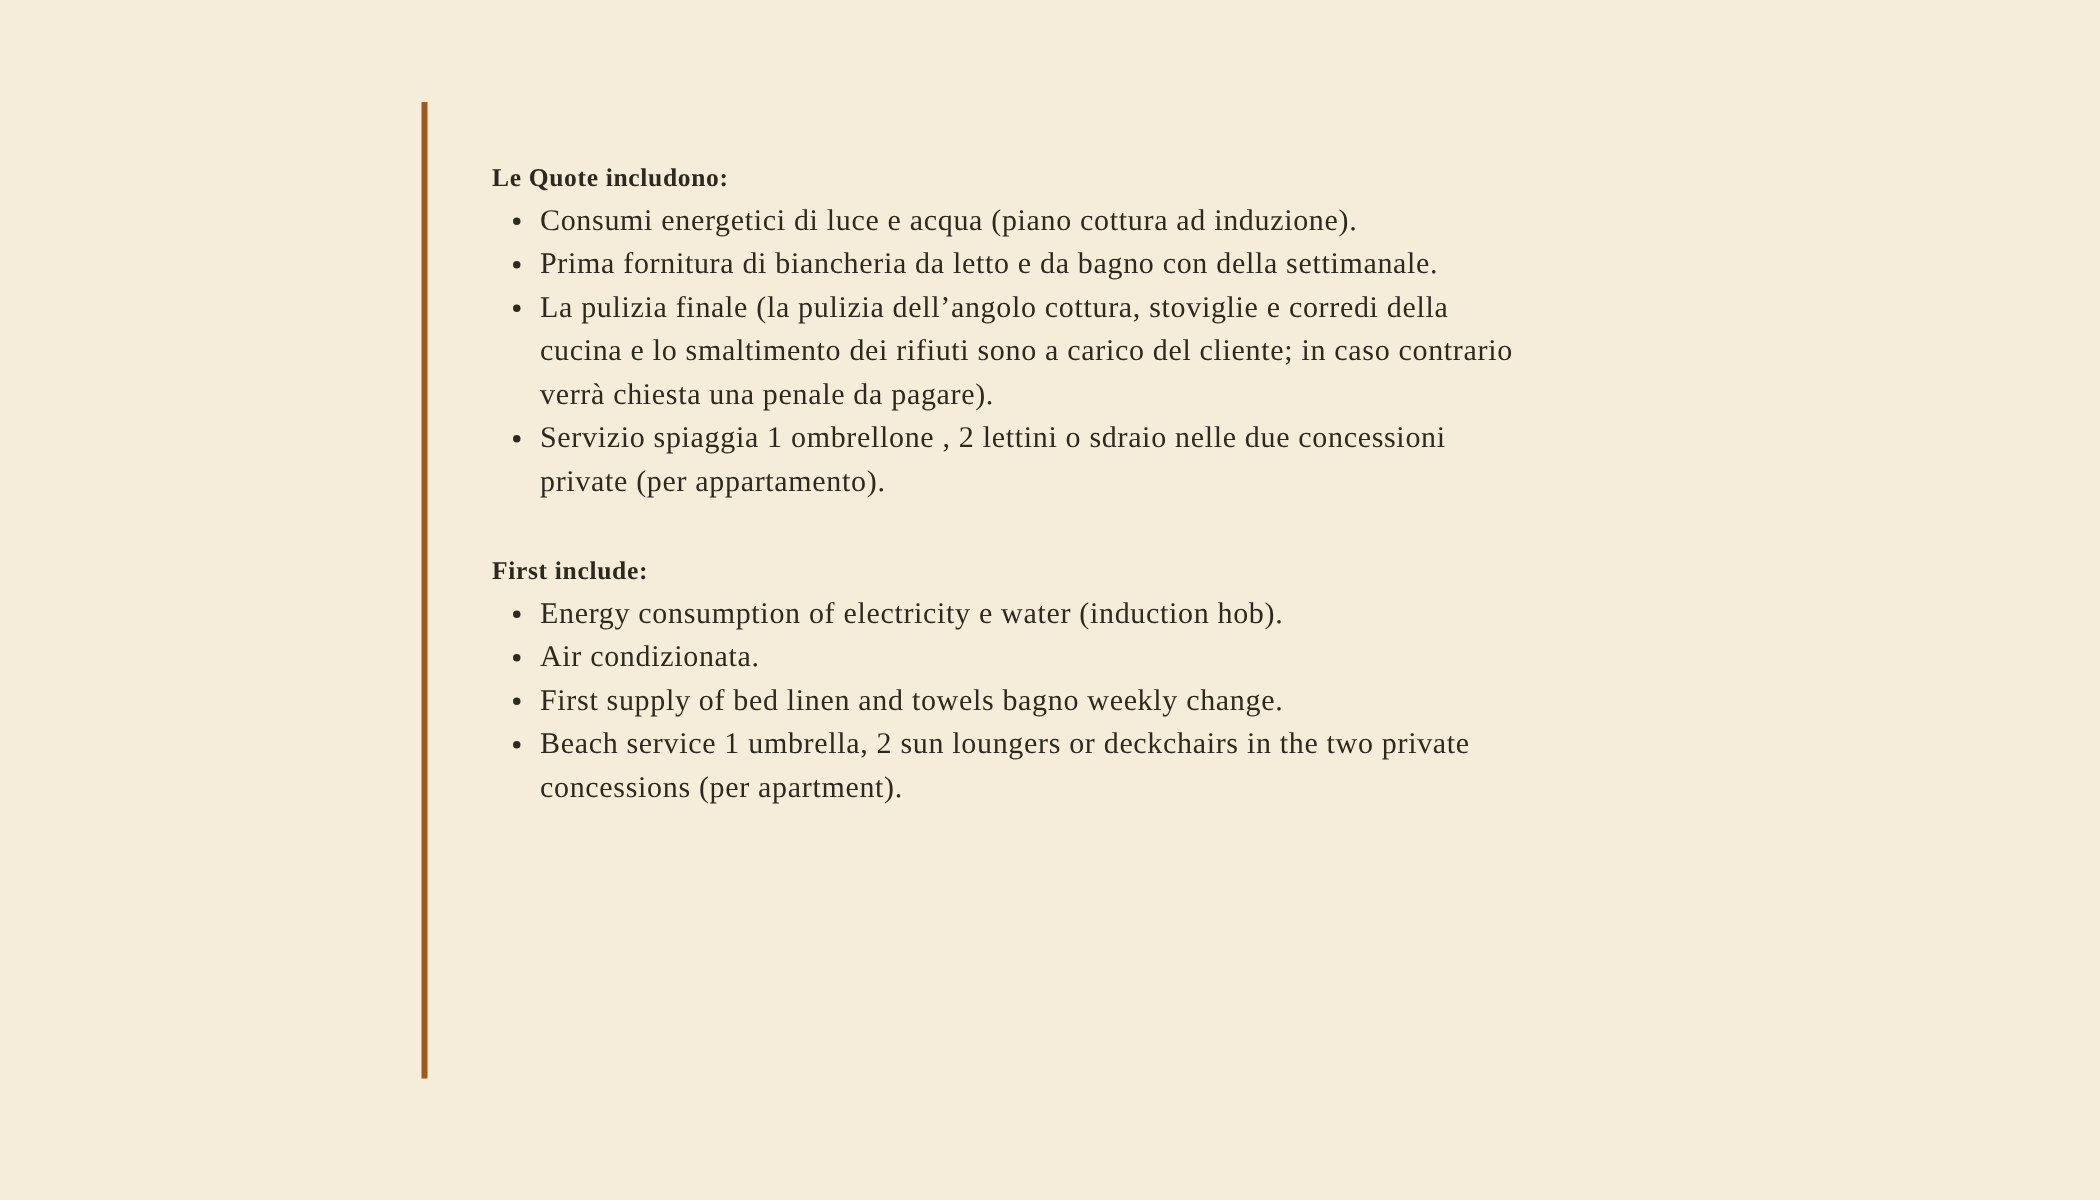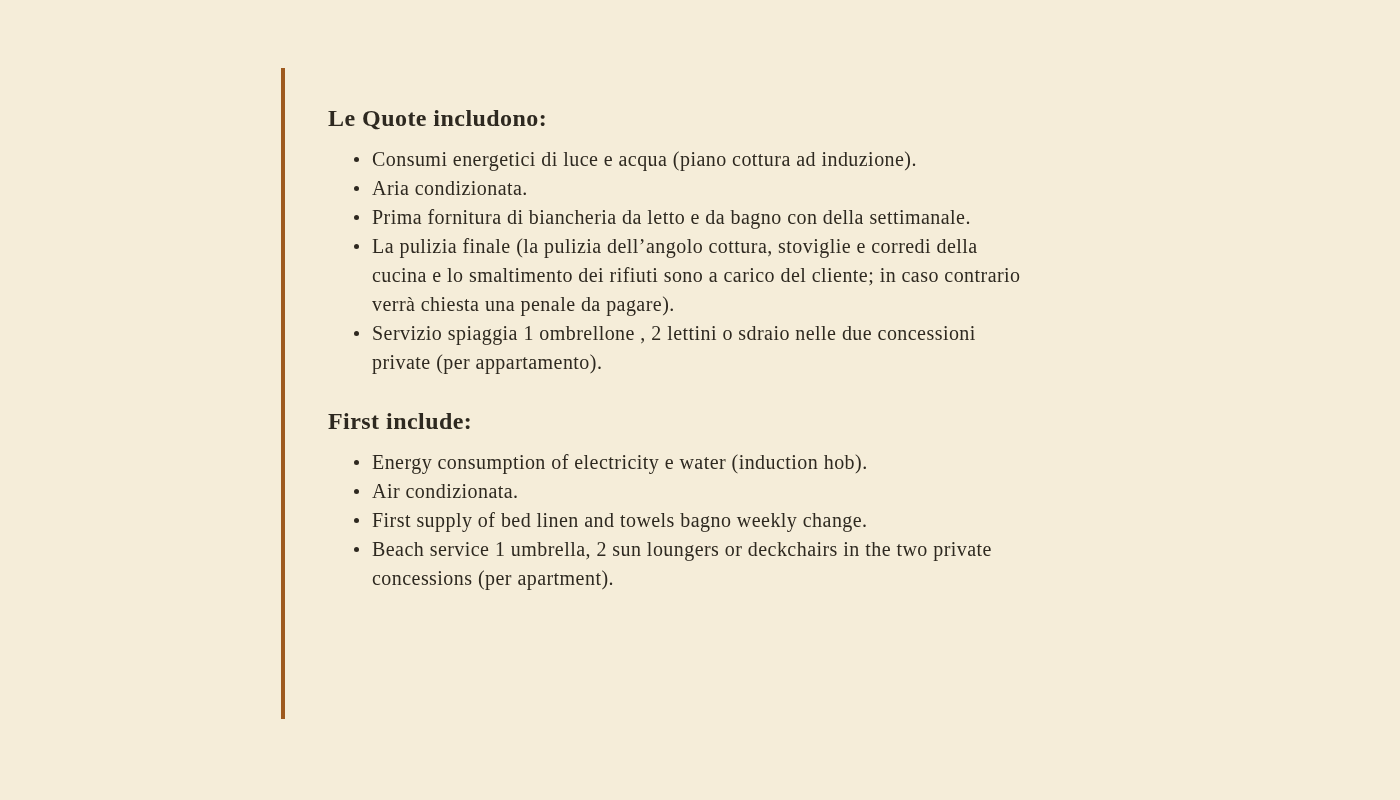--- a/index.html
+++ b/index.html
@@ -37,27 +37,27 @@
     position: absolute;
     left: 328px;
     top: 104px;
     width: 725px;
   }
   .doc-section + .doc-section {
     margin-top: 30px;
   }
   .section-heading {
     margin: 0;
-    font-size: 24px;
+    font-size: 17px;
     line-height: 29px;
     font-weight: bold;
     letter-spacing: 0.45px;
   }
   ul.bullet-list {
-    margin: 12px;
+    margin: 0;
     padding: 0;
     list-style: none;
     width: 695px;
   }
   ul.bullet-list li {
     position: relative;
     padding-left: 32px;
     font-size: 20px;
     line-height: 29px;
     letter-spacing: 0.45px;
@@ -78,21 +78,20 @@
 
 <div class="canvas">
   <div class="accent-line"></div>
 
   <div class="content">
 
     <section class="doc-section">
       <h2 class="section-heading">Le Quote includono:</h2>
       <ul class="bullet-list">
         <li>Consumi energetici di luce e acqua (piano cottura ad induzione).</li>
-        <li>Aria condizionata.</li>
         <li>Prima fornitura di biancheria da letto e da bagno con della settimanale.</li>
         <li>La pulizia finale (la pulizia dell’angolo cottura, stoviglie e corredi della cucina e lo smaltimento dei rifiuti sono a carico del cliente; in caso contrario verrà chiesta una penale da pagare).</li>
         <li>Servizio spiaggia 1 ombrellone , 2 lettini o sdraio nelle due concessioni private (per appartamento).</li>
       </ul>
     </section>
 
     <section class="doc-section">
       <h2 class="section-heading">First include:</h2>
       <ul class="bullet-list">
         <li>Energy consumption of electricity e water (induction hob).</li>

